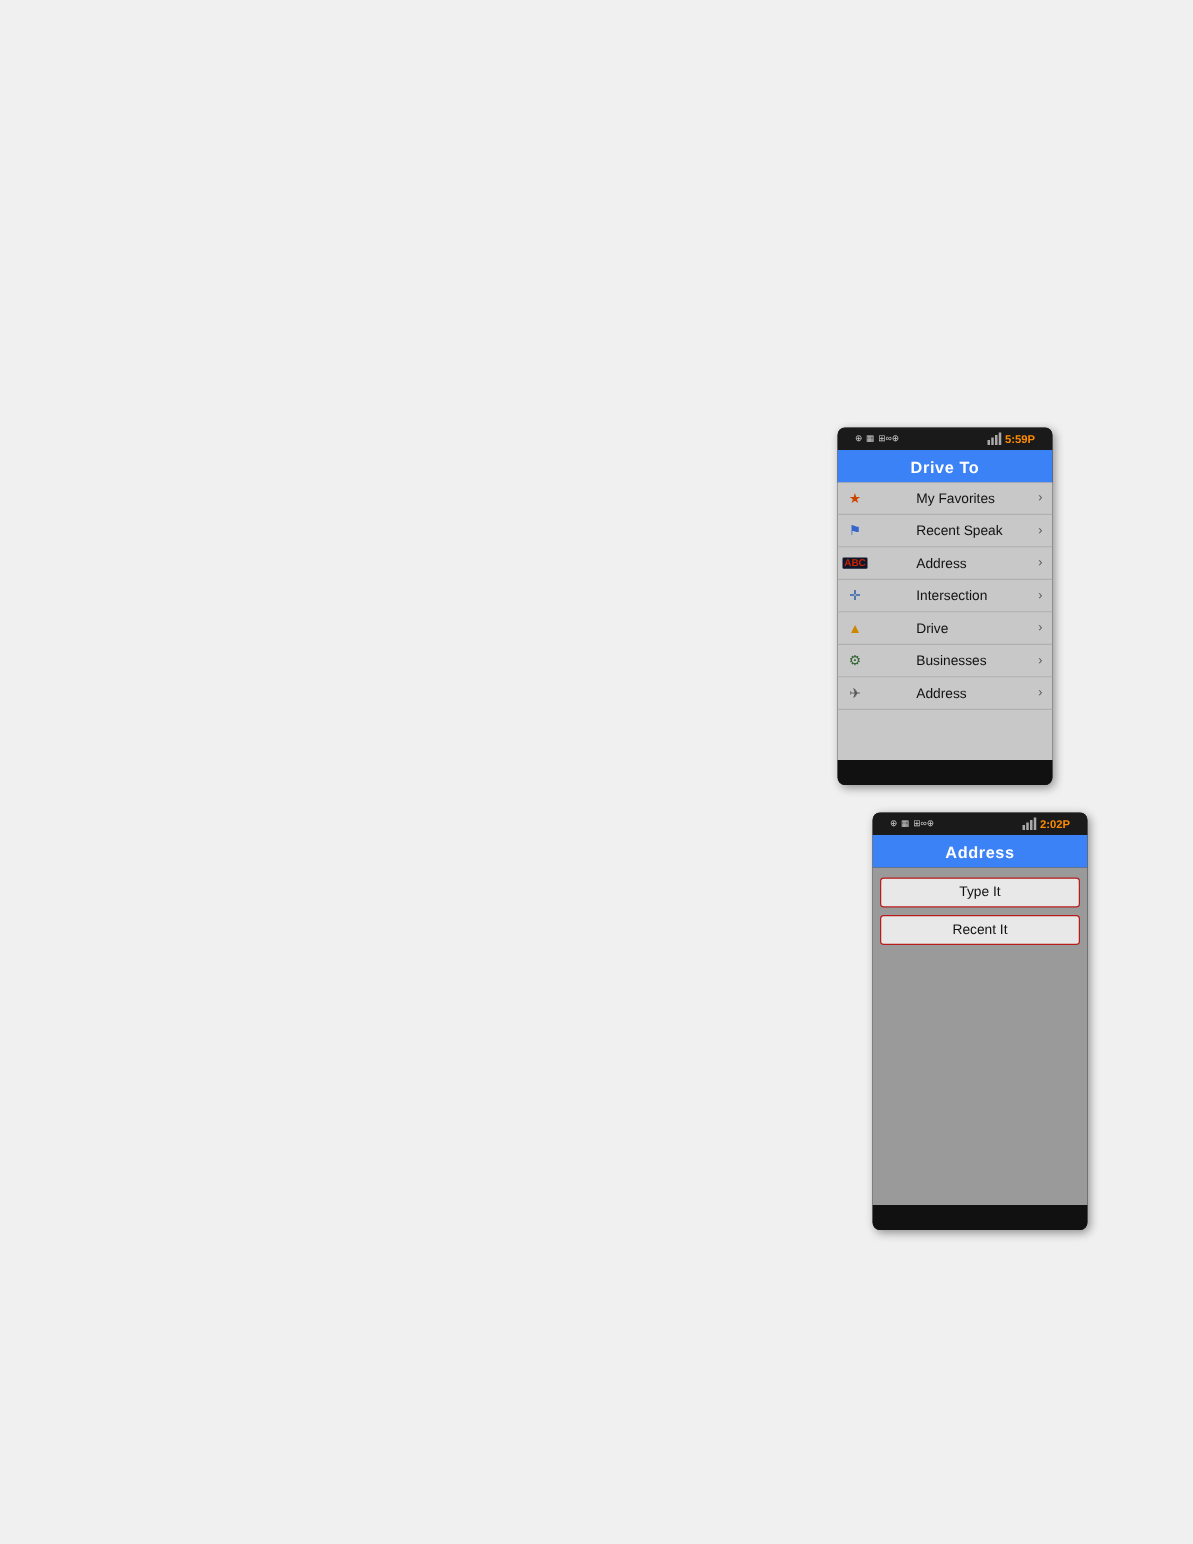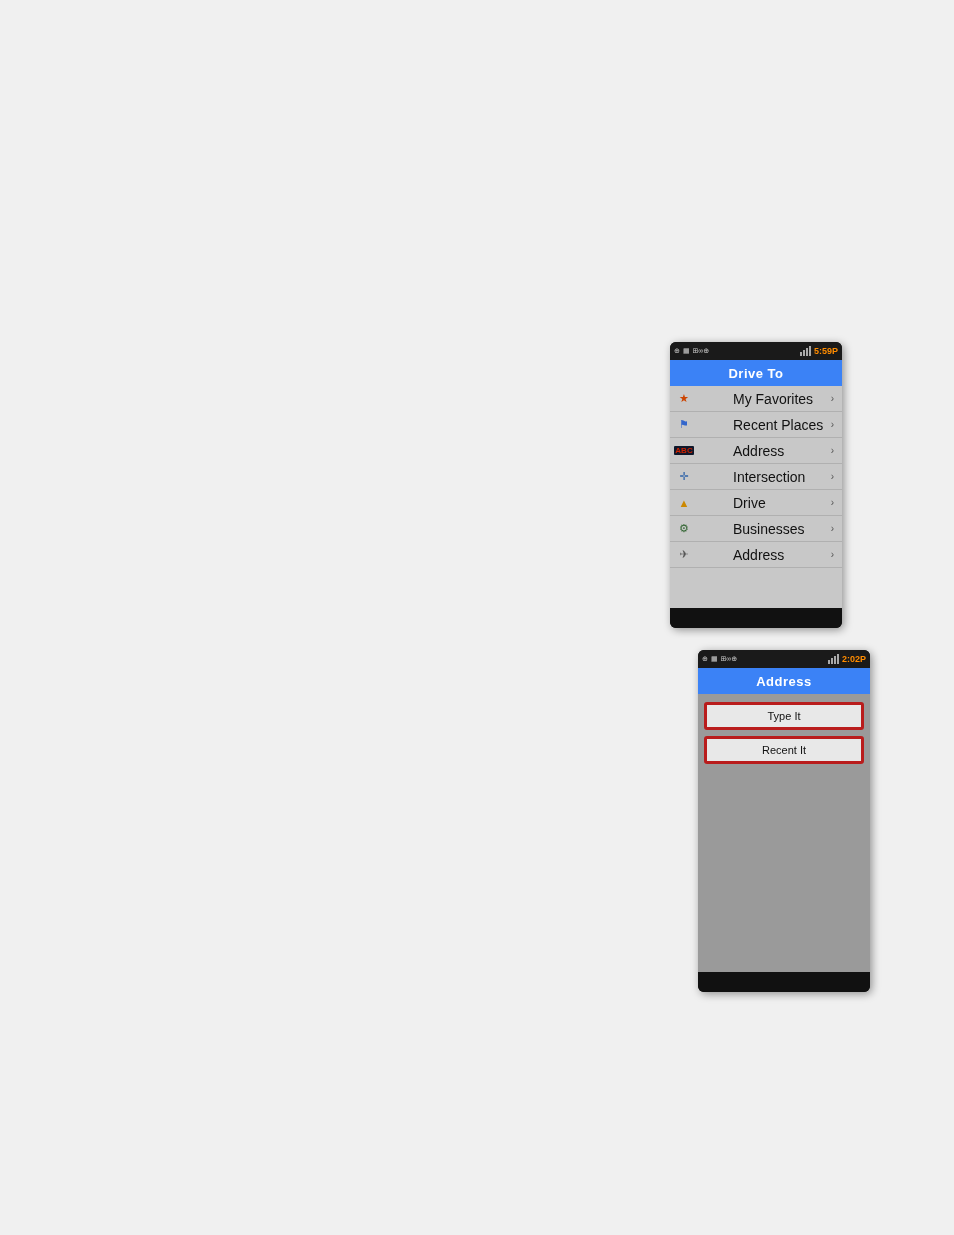--- a/index.html
+++ b/index.html
@@ -30,21 +30,21 @@
       top: 650px;
     }
 
     
     .status-bar {
       background: #1a1a1a;
       height: 18px;
       display: flex;
       align-items: center;
       justify-content: space-between;
-      padding: 0 4px;
+      padding: 0 14px;
       font-size: 8px;
       color: #fff;
     }
     .status-bar .left-icons {
       display: flex;
       gap: 3px;
       align-items: center;
     }
     .status-bar .right-icons {
       display: flex;
@@ -107,21 +107,21 @@
     }
     .menu-item-icon {
       width: 16px;
       height: 16px;
       display: flex;
       align-items: center;
       justify-content: center;
       font-size: 10px;
     }
     .menu-item-label {
-      font-size: 14px;
+      font-size: 11px;
       color: #111;
       padding-left: 36px;
     }
     .menu-chevron {
       font-size: 10px;
       color: #555;
     }
 
     
     .bottom-bar {
@@ -141,21 +141,21 @@
       padding: 8px 6px;
       display: flex;
       flex-direction: column;
       gap: 6px;
     }
     .addr-button {
       display: block;
       width: 100%;
       padding: 5px 0;
       background: #e8e8e8;
-      border: 3px solid #b91c1c;
+      border: 1px solid #b91c1c;
       border-radius: 3px;
       text-align: center;
       font-size: 11px;
       color: #111;
       cursor: pointer;
     }
     .address-spacer {
       background: #9a9a9a;
       height: 200px;
     }
@@ -205,21 +205,21 @@
         <span class="menu-item-label">My Favorites</span>
       </div>
       <span class="menu-chevron">›</span>
     </div>
 
     <div class="menu-item">
       <div class="menu-item-left">
         <div class="menu-item-icon">
           <span class="icon-flag">⚑</span>
         </div>
-        <span class="menu-item-label">Recent Places</span>
+        <span class="menu-item-label">Recent Speak</span>
       </div>
       <span class="menu-chevron">›</span>
     </div>
 
     <div class="menu-item">
       <div class="menu-item-left">
         <div class="menu-item-icon">
           <span class="icon-abc">ABC</span>
         </div>
         <span class="menu-item-label">Address</span>

